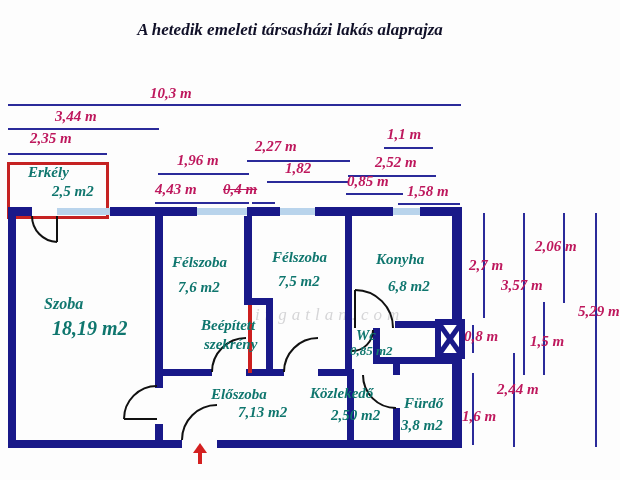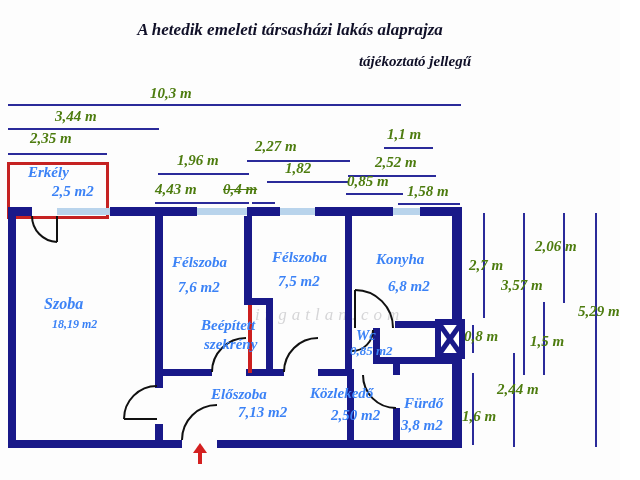--- a/index.html
+++ b/index.html
@@ -2,43 +2,42 @@
 <html><head>
 <meta charset="utf-8">
 <style>
   html,body{margin:0;padding:0;background:#ffffff;}
   #stage{position:relative;width:620px;height:480px;background:#fdfdfd;overflow:hidden;
          font-family:"Liberation Serif",serif;}
   .wall{position:absolute;background:#191989;z-index:2;}
   .win{position:absolute;background:#b9d4ec;z-index:2;}
   .dimh{position:absolute;height:2px;background:#2a2a9a;z-index:1;}
   .dimv{position:absolute;width:2px;background:#2a2a9a;z-index:1;}
-  .lbl{position:absolute;font-style:italic;font-weight:bold;font-size:15px;color:#4d7c0f;
+  .lbl{position:absolute;font-style:italic;font-weight:bold;font-size:15px;color:#be185d;
        white-space:nowrap;z-index:3;line-height:1.05;}
-  .room{position:absolute;font-style:italic;font-weight:bold;font-size:15px;color:#3b82f6;
+  .room{position:absolute;font-style:italic;font-weight:bold;font-size:15px;color:#0f766e;
        white-space:nowrap;z-index:5;line-height:1.05;}
   .strike{text-decoration:line-through;}
   .title{position:absolute;font-style:italic;font-weight:bold;font-size:17px;color:#101028;
        text-align:center;z-index:3;}
   .subtitle{position:absolute;font-style:italic;font-weight:bold;font-size:15px;color:#101028;
        text-align:center;z-index:3;}
   .balcony{position:absolute;left:7px;top:162px;width:96px;height:51px;border:3px solid #c52222;
        background:transparent;z-index:1;}
   .redline{position:absolute;left:248px;top:305px;width:4px;height:68px;background:#cc1f1f;z-index:4;}
   .watermark{position:absolute;left:255px;top:305px;font-style:italic;font-size:17px;
        letter-spacing:5px;color:rgba(110,110,120,0.28);z-index:1;}
   svg{position:absolute;left:0;top:0;z-index:4;}
 </style>
 </head>
 <body>
 
 <div id="stage">
 
   <div class="title" style="left:100px;top:20px;width:380px;">A hetedik emeleti társasházi lakás alaprajza</div>
-  <div class="subtitle" style="left:335px;top:53px;width:160px;">tájékoztató jellegű</div>
 
   <div class="watermark">ingatlan.com</div>
 
   <div class="dimh" style="left:8px;top:104px;width:453px;"></div>
   <div class="dimh" style="left:8px;top:128px;width:151px;"></div>
   <div class="dimh" style="left:8px;top:153px;width:99px;"></div>
   <div class="dimh" style="left:158px;top:173px;width:91px;"></div>
   <div class="dimh" style="left:247px;top:160px;width:103px;"></div>
   <div class="dimh" style="left:267px;top:181px;width:81px;"></div>
   <div class="dimh" style="left:384px;top:147px;width:49px;"></div>
@@ -110,21 +109,21 @@
   <div class="wall" style="left:373px;top:328px;width:7px;height:34px;"></div>
   <div class="wall" style="left:373px;top:357px;width:89px;height:7px;"></div>
   <div class="wall" style="left:393px;top:364px;width:7px;height:11px;"></div>
   <div class="wall" style="left:393px;top:408px;width:7px;height:32px;"></div>
 
   <div class="redline"></div>
 
   <span class="room" style="left:28px;top:165px;">Erkély</span>
   <span class="room" style="left:52px;top:184px;">2,5 m2</span>
   <span class="room" style="left:44px;top:296px;font-size:16px;">Szoba</span>
-  <span class="room" style="left:52px;top:318px;font-size:12px;">18,19 m2</span>
+  <span class="room" style="left:52px;top:318px;font-size:20px;">18,19 m2</span>
   <span class="room" style="left:172px;top:255px;">Félszoba</span>
   <span class="room" style="left:178px;top:280px;">7,6 m2</span>
   <span class="room" style="left:272px;top:250px;">Félszoba</span>
   <span class="room" style="left:278px;top:274px;">7,5 m2</span>
   <span class="room" style="left:376px;top:252px;">Konyha</span>
   <span class="room" style="left:388px;top:279px;">6,8 m2</span>
   <span class="room" style="left:201px;top:318px;">Beépített</span>
   <span class="room" style="left:204px;top:337px;">szekrény</span>
   <span class="room" style="left:211px;top:387px;text-align:center;">Előszoba</span>
   <span class="room" style="left:238px;top:405px;">7,13 m2</span>

